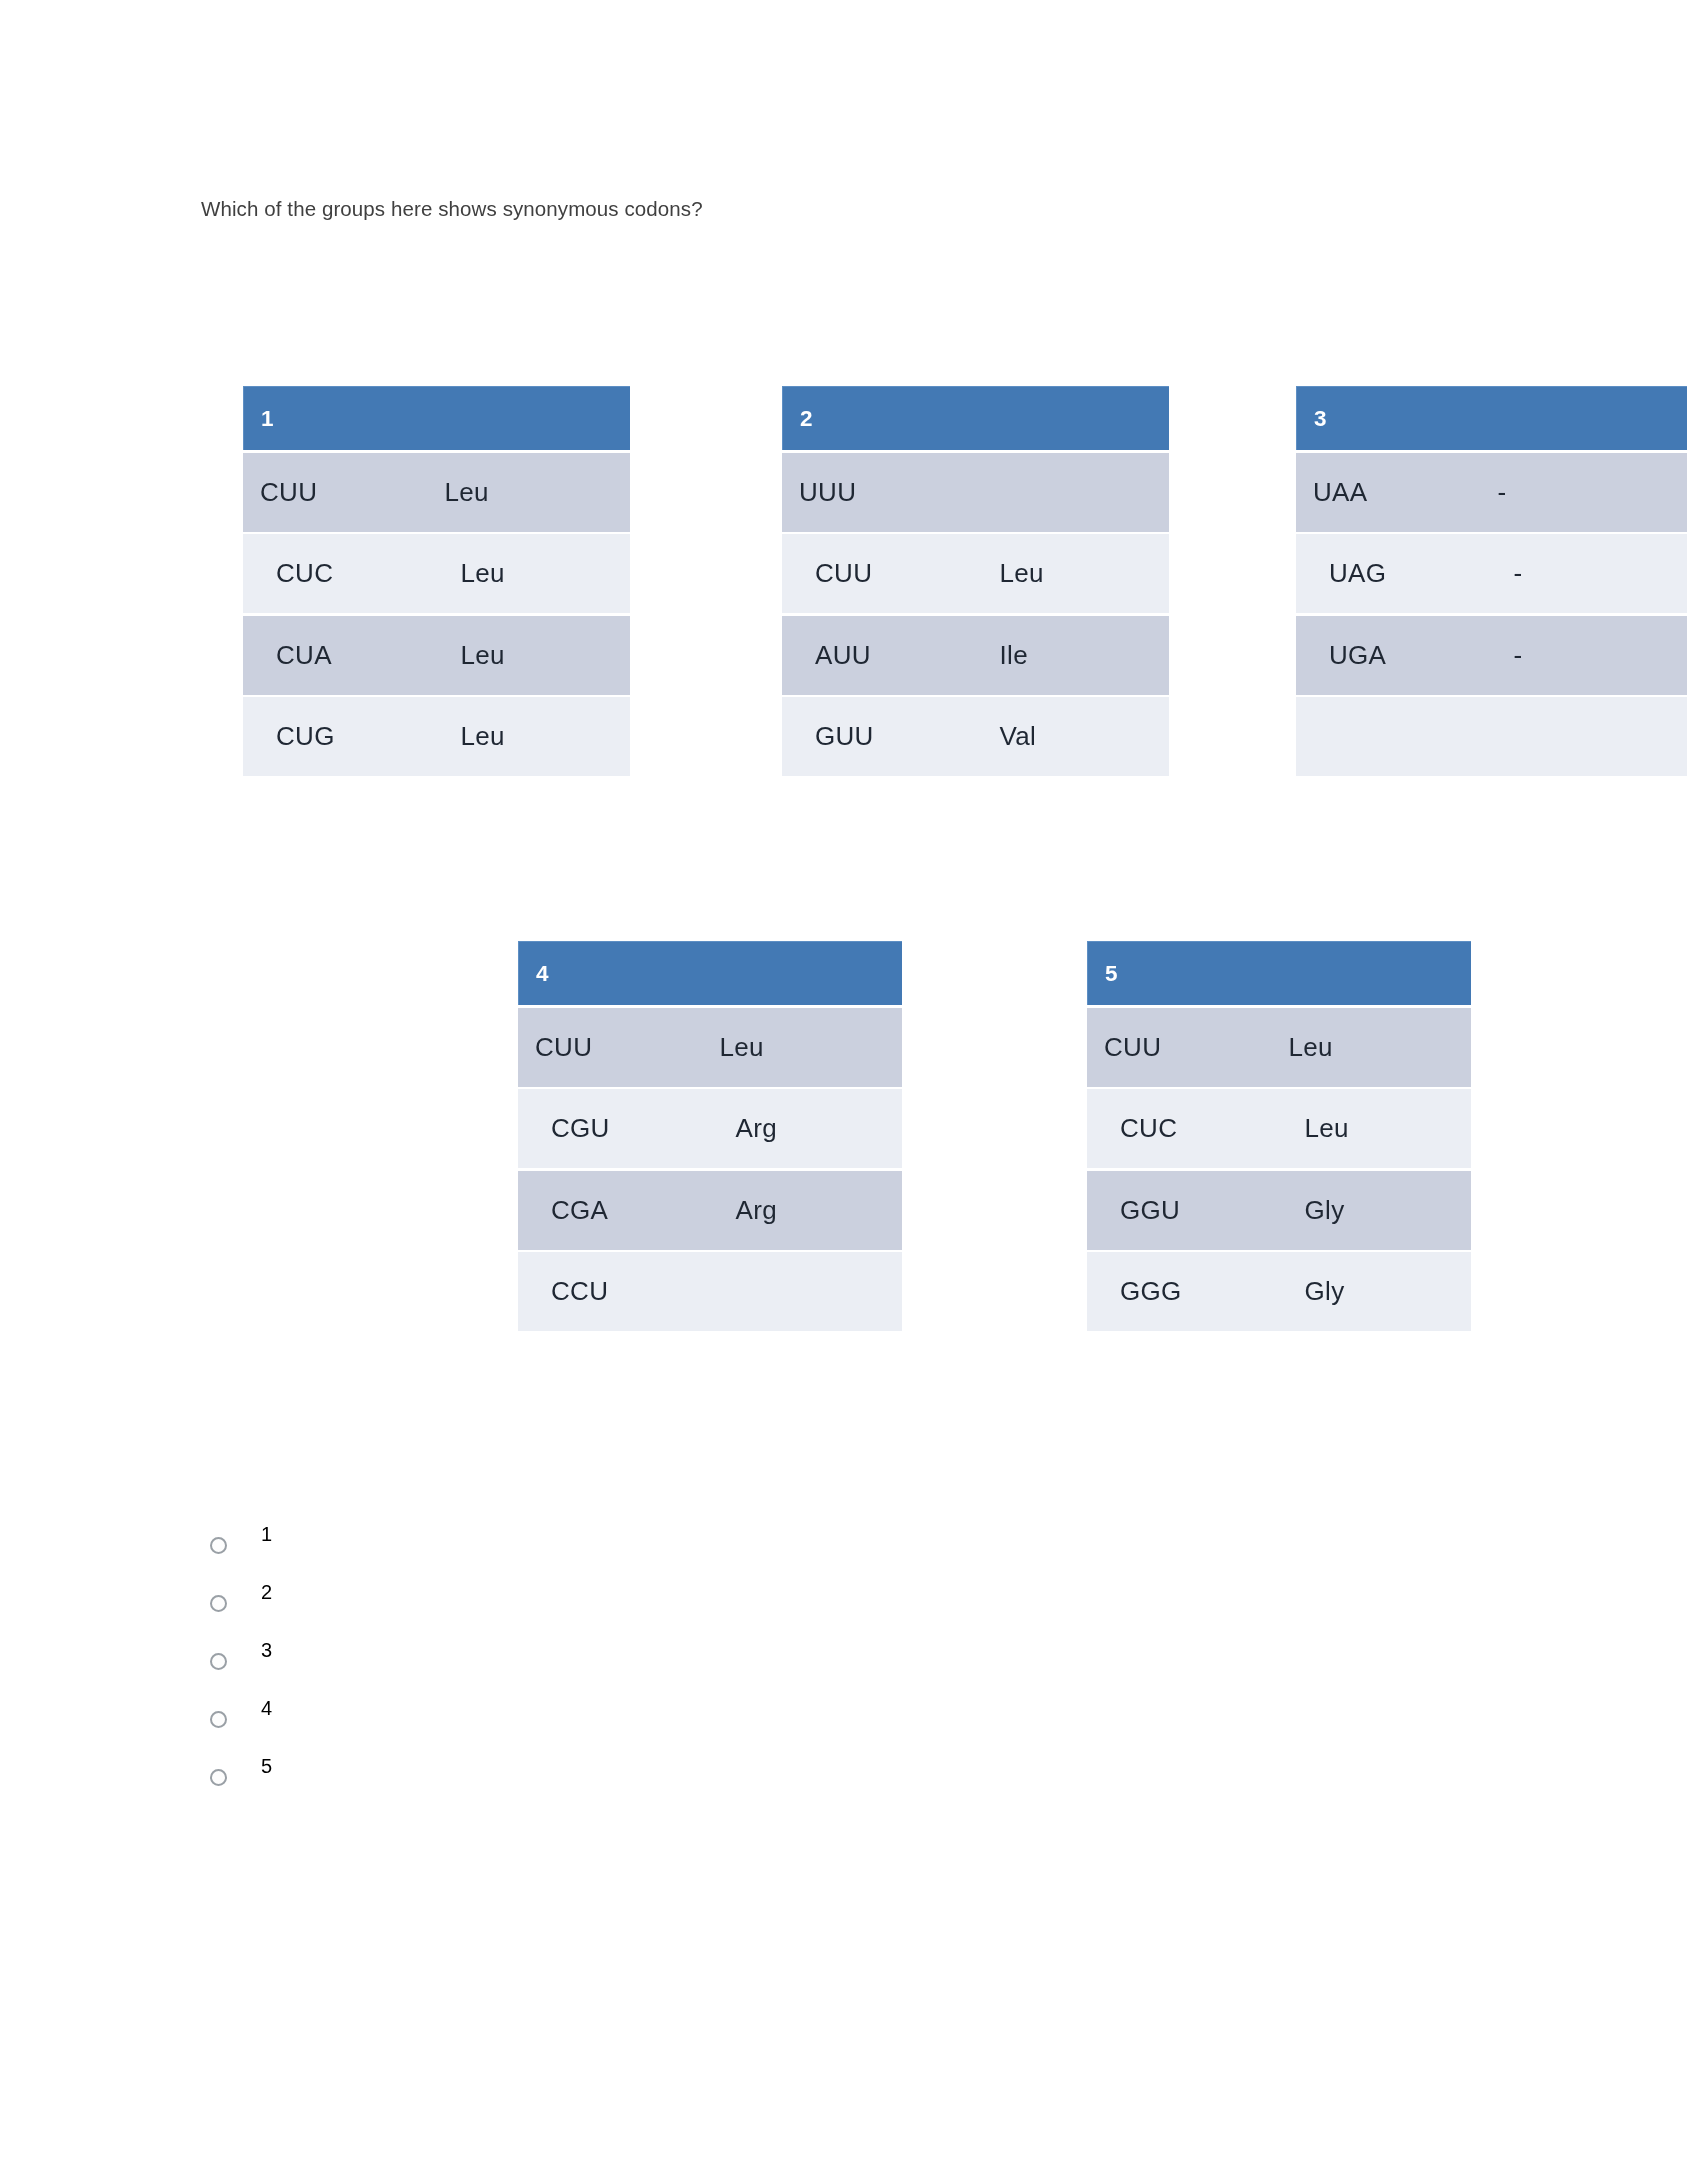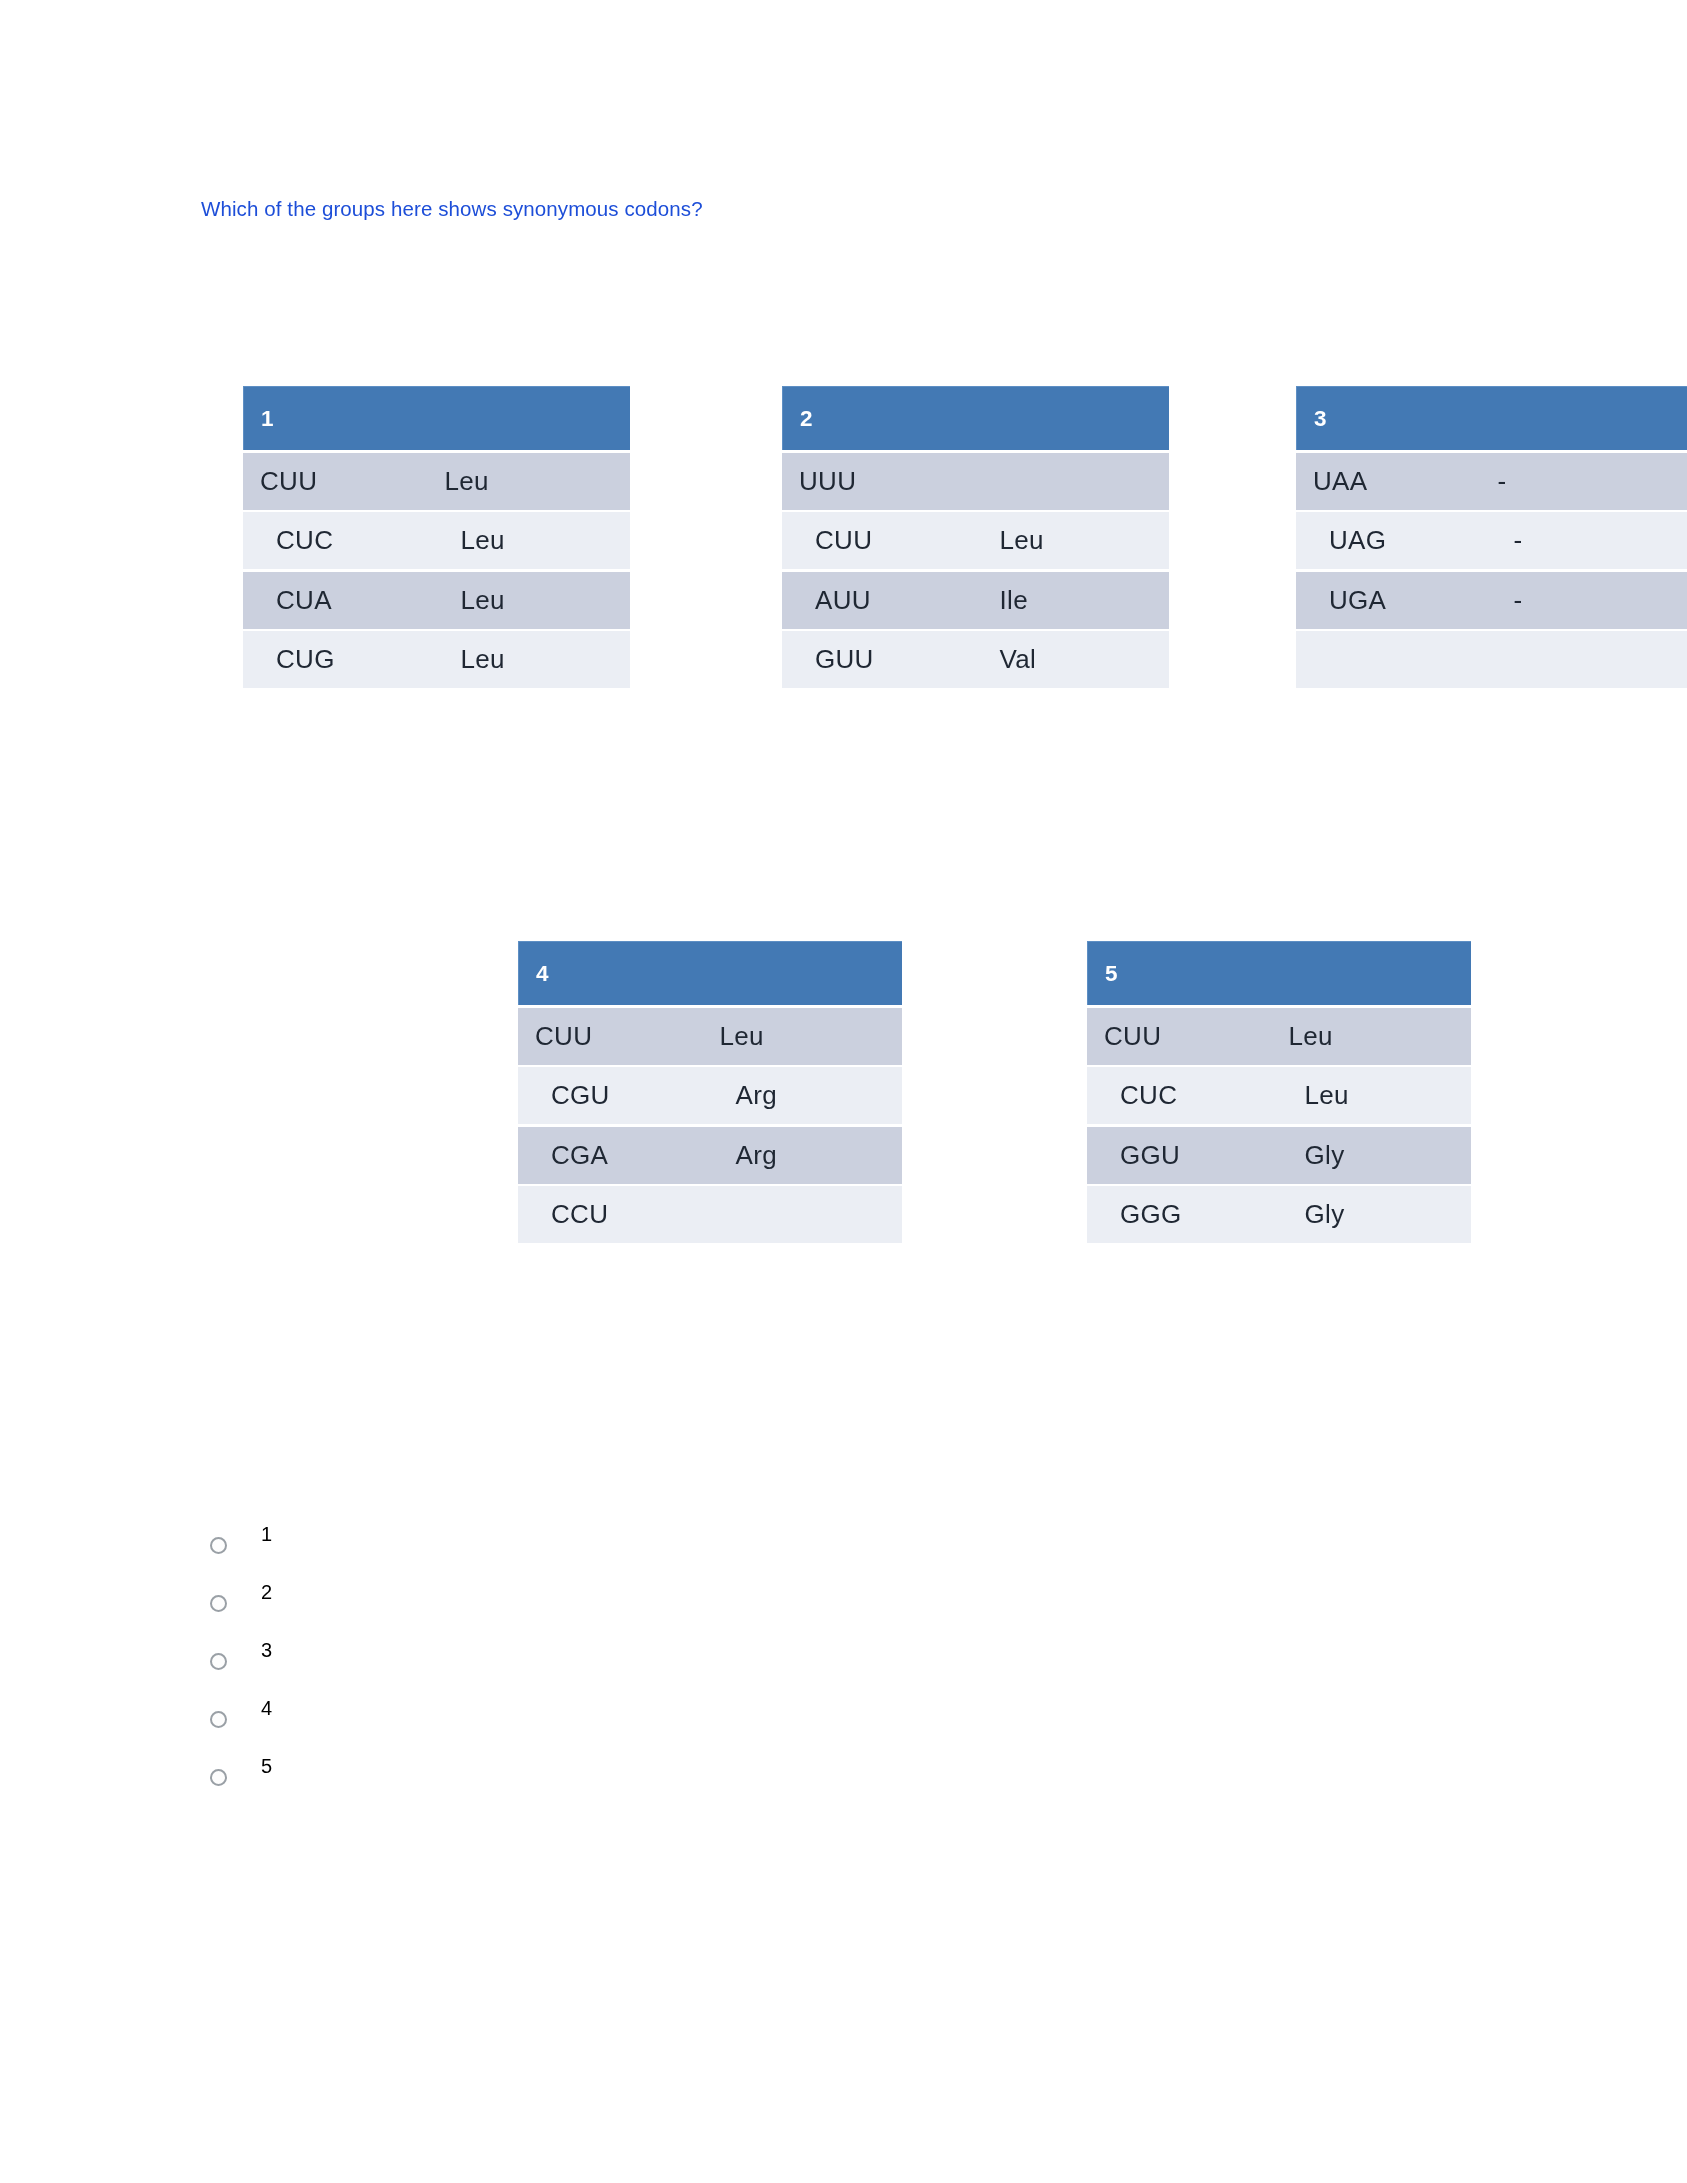--- a/index.html
+++ b/index.html
@@ -17,21 +17,21 @@
   }
 
   
   #question-text {
     position: absolute;
     left: 201px;
     top: 198px;
     width: 1125px;
     font-size: 20.5px;
     line-height: 22.5px;
-    color: #1d4ed8;
+    color: #404040;
     letter-spacing: 0.1px;
     white-space: nowrap;
   }
 
   
   .codon-table {
     position: absolute;
     box-sizing: border-box;
   }
   .codon-table-header {
@@ -45,21 +45,21 @@
     padding-left: 17px;
     box-sizing: border-box;
     border-top: 1.3px solid #5E8FC4;
     border-left: 1.3px solid #5E8FC4;
   }
   .codon-table-body {
     margin-top: 2.6px;
   }
   .codon-row {
     display: flex;
-    height: 57px;
+    height: 79px;
     box-sizing: border-box;
   }
   .codon-row.shade-dark  { background: #CBD0DE; }
   .codon-row.shade-light { background: #EBEEF4; }
   .codon-row + .codon-row { margin-top: 2.6px; padding-left: 16px; }
 
   .codon-cell {
     display: flex;
     align-items: center;
     padding-left: 17px;

